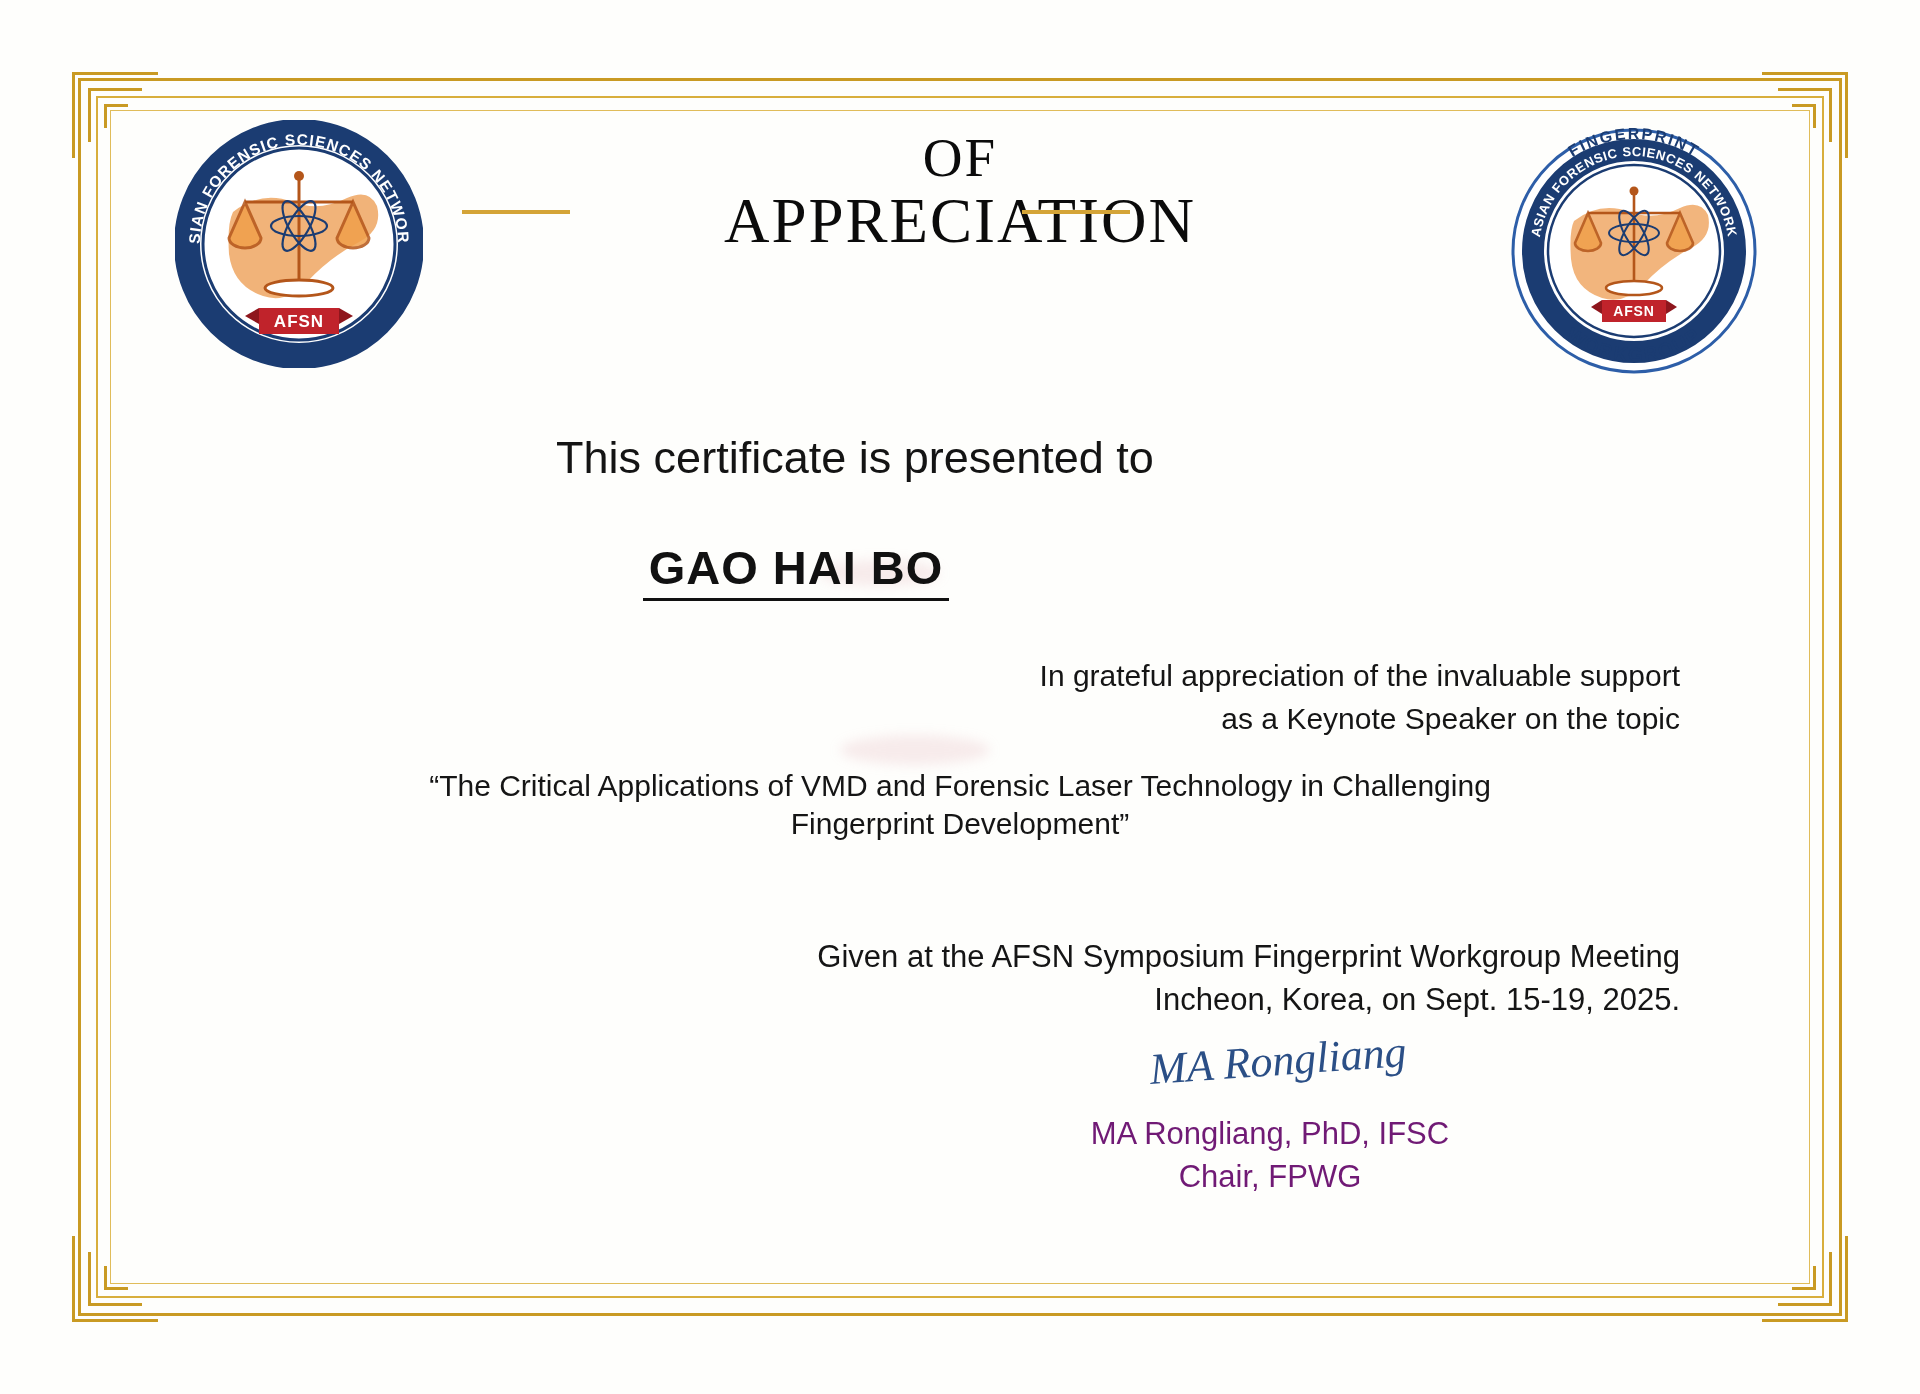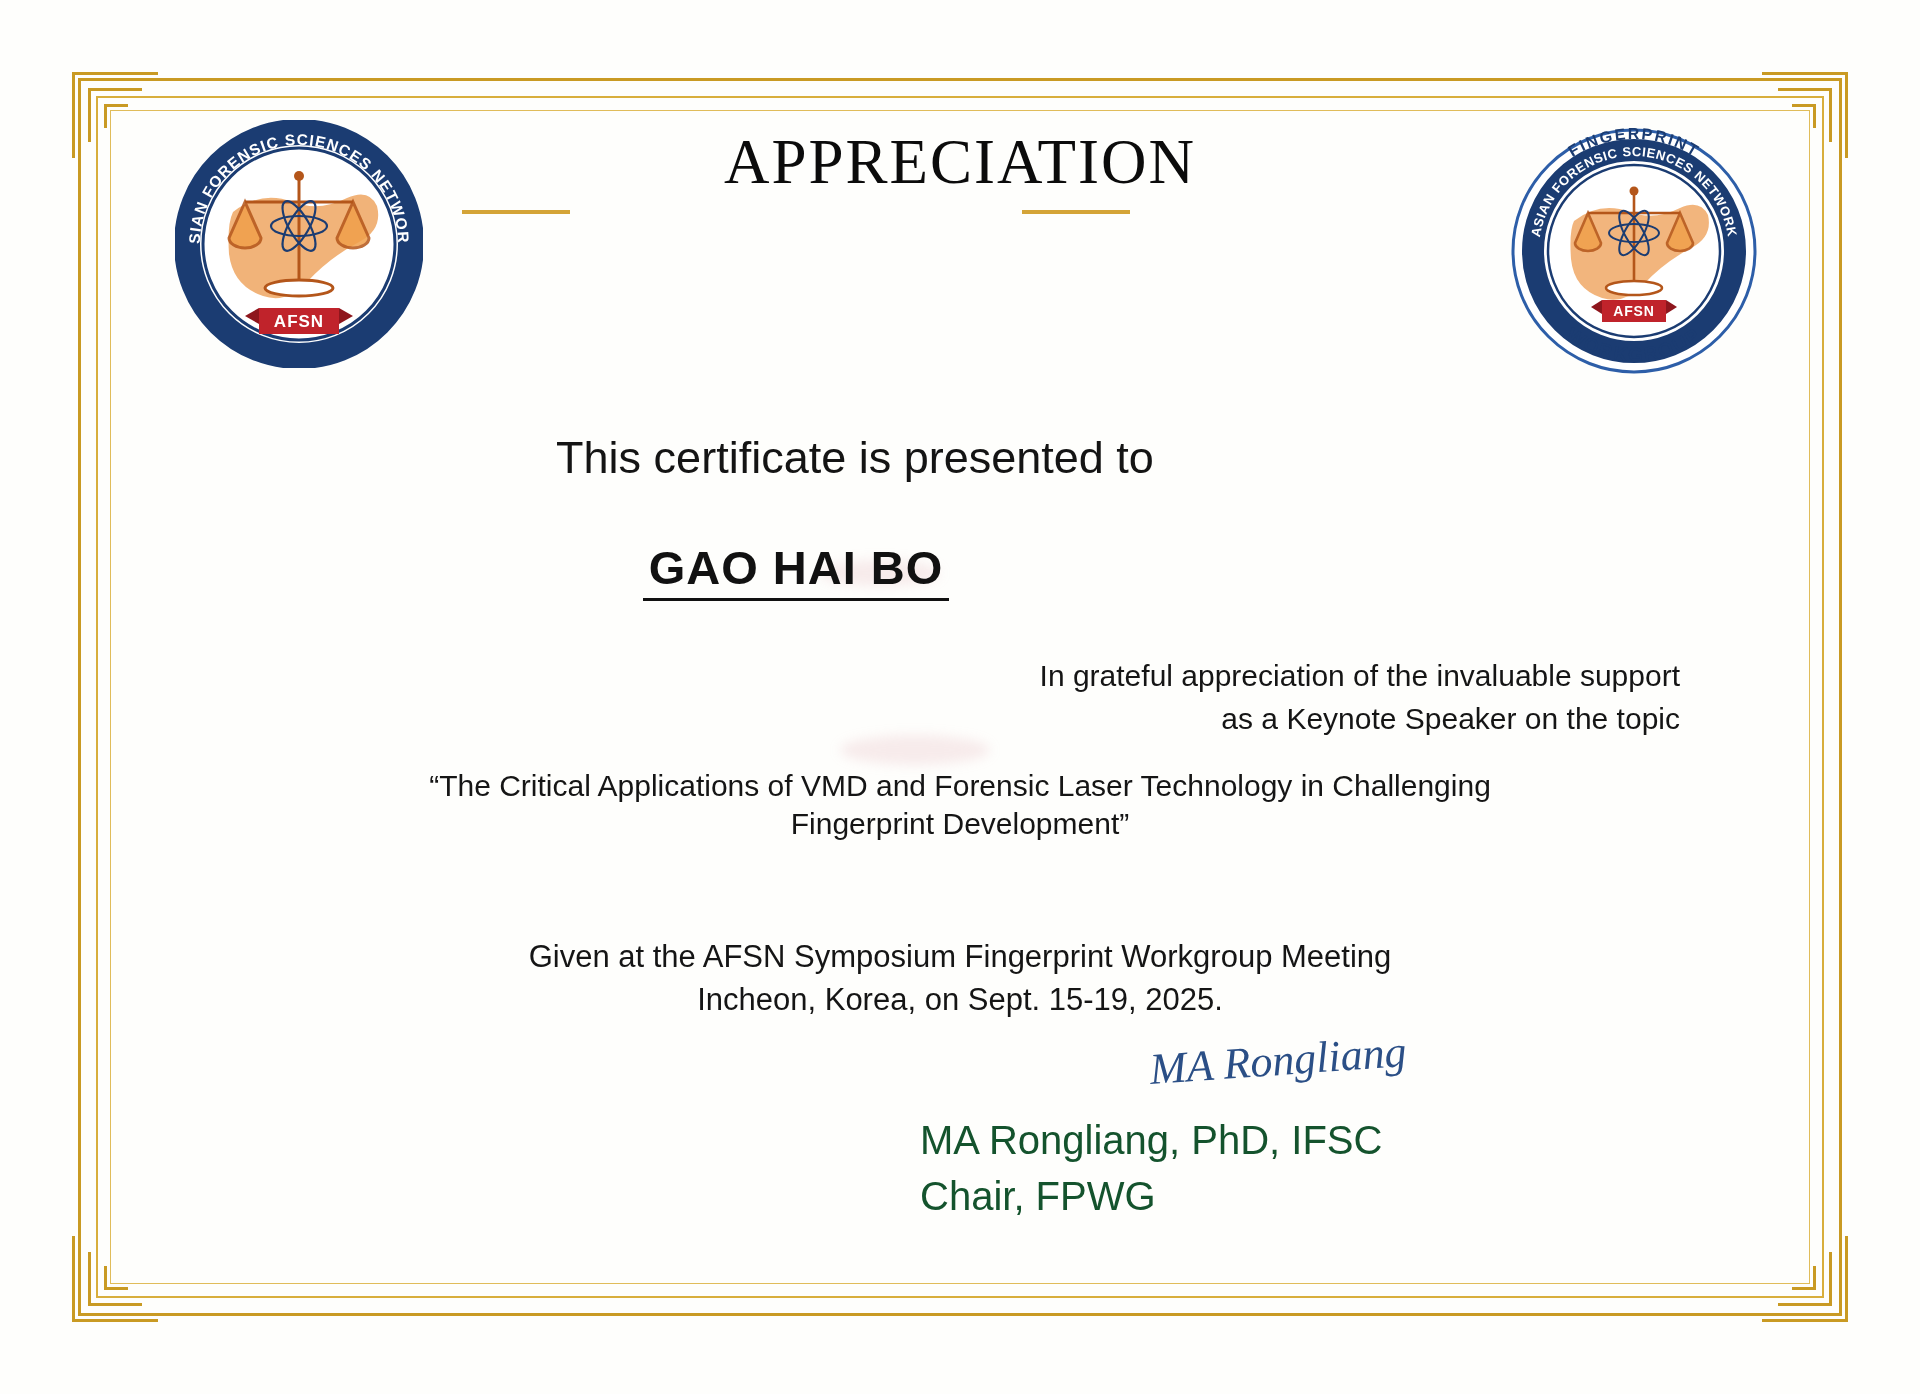--- a/index.html
+++ b/index.html
@@ -169,23 +169,24 @@
     font-style: italic;
     font-size: 44px;
     transform: rotate(-4deg);
     white-space: nowrap;
   }
   .signer {
     position: absolute;
     left: 920px;
     top: 1112px;
     width: 700px;
-    font-size: 40px;
+    text-align: center;
+    font-size: 31px;
     line-height: 1.4;
-    color: #14532d;
+    color: #701a75;
   }
 
   
   .blemish {
     position: absolute;
     border-radius: 50%;
     background: rgba(214,150,160,0.18);
     filter: blur(6px);
   }
 </style>
@@ -307,38 +308,39 @@
         <ellipse cx="126" cy="108" rx="9" ry="25" transform="rotate(90 126 108)"></ellipse>
       </g>
       <rect x="94" y="175" width="64" height="22" fill="#c0232b"></rect>
       <path d="M94 175 l-11 7 l11 7 z" fill="#8e161d"></path>
       <path d="M158 175 l11 7 l-11 7 z" fill="#8e161d"></path>
       <text x="126" y="191" text-anchor="middle" font-family="Liberation Sans, sans-serif" font-size="14" font-weight="bold" fill="#ffffff" letter-spacing="0.8">AFSN</text>
     </svg>
   </div>
 
   <div class="title-block">
+    <div class="title-line of">OF</div>
     <div class="title-line">APPRECIATION</div>
   </div>
   <div class="rule-left"></div>
   <div class="rule-right"></div>
 
   <div class="presented">This certificate is presented to</div>
 
   <div class="recipient">
     <span>GAO HAI BO</span>
   </div>
 
   <div class="para para-appreciation" style="white-space:pre-line;text-align:right;">In grateful appreciation of the invaluable support
 as a Keynote Speaker on the topic</div>
 
   <div class="para para-topic1">“The Critical Applications of VMD and Forensic Laser Technology in Challenging</div>
   <div class="para para-topic2">Fingerprint Development”</div>
 
-  <div class="para para-given" style="white-space:pre-line;">Given at the AFSN Symposium Fingerprint Workgroup Meeting
+  <div class="para para-given" style="white-space:pre-line;text-align:right;">Given at the AFSN Symposium Fingerprint Workgroup Meeting
 Incheon, Korea, on Sept. 15-19, 2025.</div>
 
   <div class="signature">MA Rongliang</div>
   <div class="signer">
     <div>MA Rongliang, PhD, IFSC</div>
     <div>Chair, FPWG</div>
   </div>
 
 </div>
 

